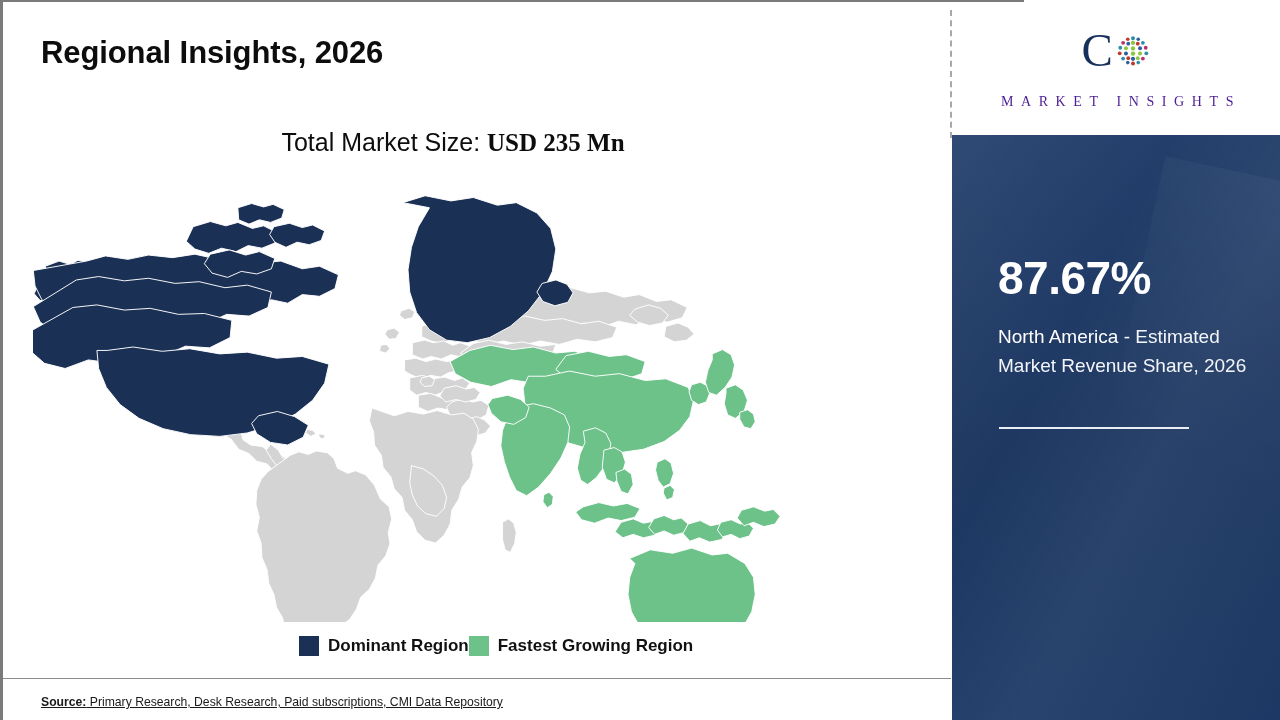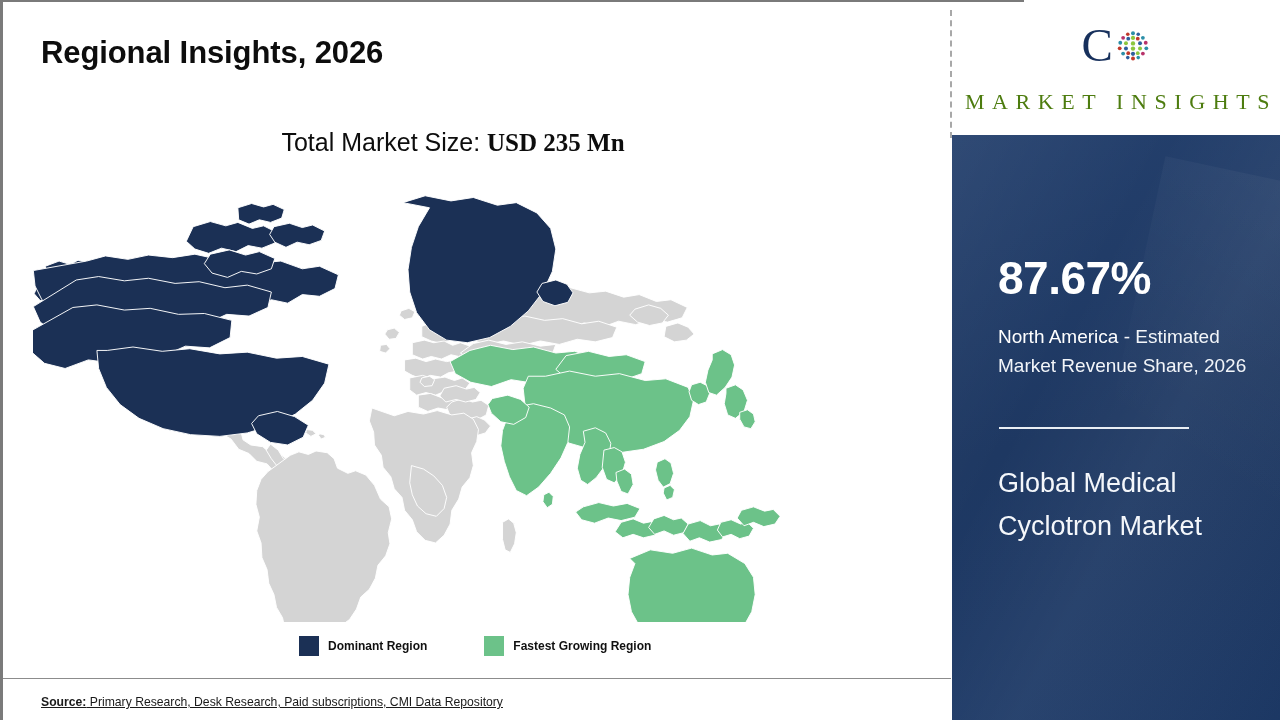--- a/index.html
+++ b/index.html
@@ -51,22 +51,21 @@
     width: 860px; height: 440px;
   }
   #map-wrap svg { width: 100%; height: 100%; display: block; }
 
   
   #legend {
     position: absolute;
     left: 296px; top: 634px;
     display: flex;
     align-items: center;
-    gap: 57px;
-    font-size: 12px;
+    font-size: 17px;
     font-weight: bold;
     color: #111;
   }
   .legend-item { display: flex; align-items: center; gap: 9px; }
   .legend-swatch { width: 20px; height: 20px; display: block; }
 
   
   #footer-rule {
     position: absolute;
     left: 0; top: 676px;
@@ -107,23 +106,23 @@
     font-family: "Liberation Serif", serif;
     font-size: 47px;
     color: #17305c;
     line-height: 1;
     letter-spacing: 0.5px;
   }
   #globe-icon { margin: 0 1px 0 1px; display: block; }
   #logo-sub {
     margin-top: 20px;
     font-family: "Liberation Serif", serif;
-    font-size: 22px;
+    font-size: 14px;
     letter-spacing: 7.6px;
-    color: #4d7c0f;
+    color: #4c1d95;
     padding-left: 7px;
   }
 
   
   #navy-panel {
     position: absolute;
     left: 949px; top: 133px;
     width: 331px; height: 587px;
     background:
       linear-gradient(118deg, rgba(255,255,255,0.055) 0%, rgba(255,255,255,0.0) 34%, rgba(255,255,255,0.05) 58%, rgba(0,0,0,0.045) 100%),
@@ -355,16 +354,15 @@
     </div>
     <div id="logo-sub">MARKET INSIGHTS</div>
   </div>
 
   <div id="navy-panel">
     <div id="stat-pct">87.67%</div>
     <div id="stat-desc">
       <span class="bold">North America</span><span> - Estimated Market Revenue Share, 2026</span>
     </div>
     <div id="stat-rule"></div>
-    <div id="report-title">Global Medical Cyclotron Market</div>
   </div>
 
 </div>
 
 </body></html>

